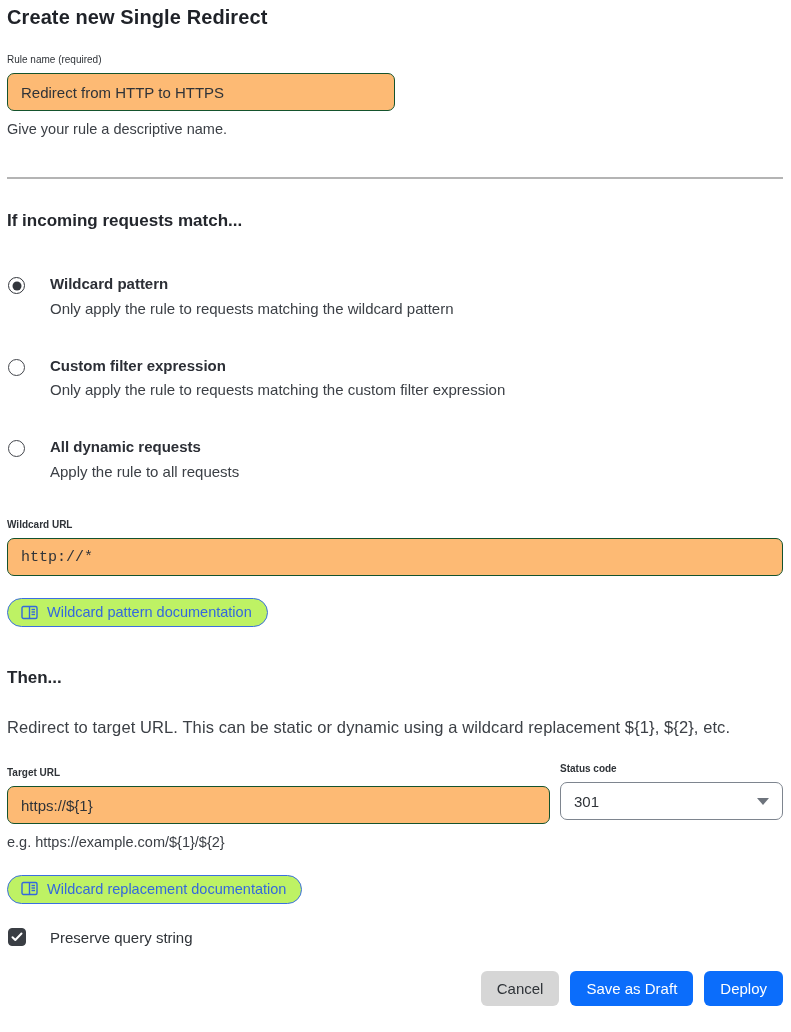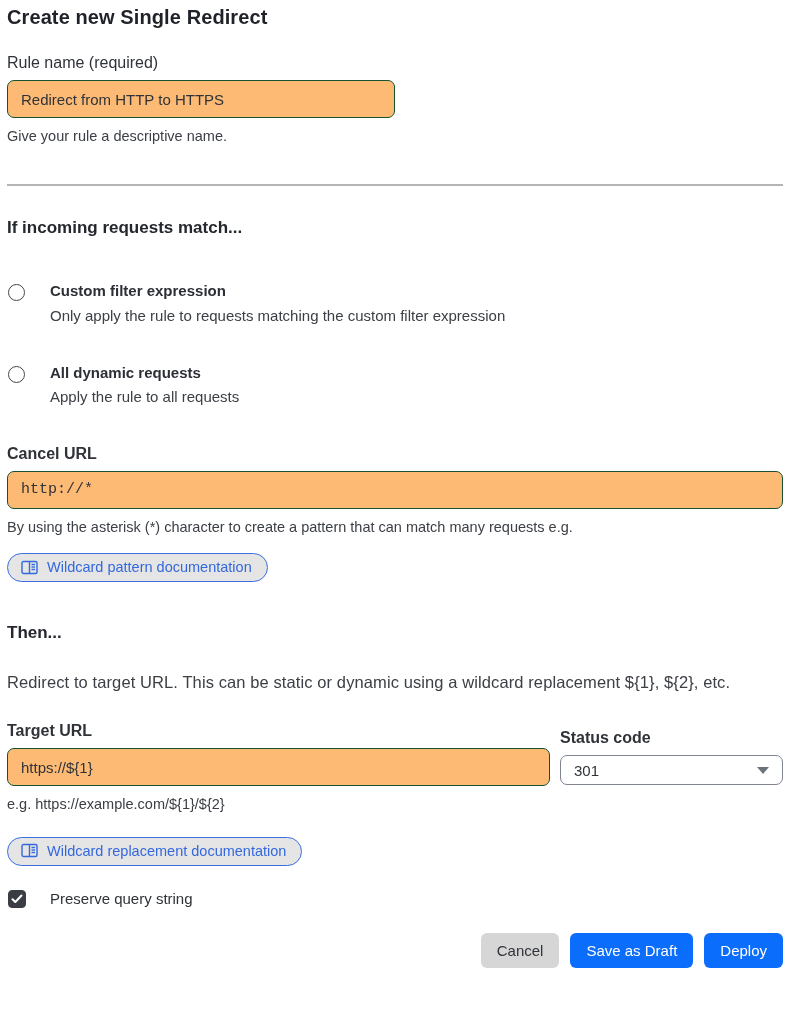--- a/index.html
+++ b/index.html
@@ -12,21 +12,21 @@
     padding: 6px 8px 0 7px;
     overflow: hidden;
   }
   .page-title {
     font-size: 20px;
     font-weight: 700;
     color: #1f2228;
     letter-spacing: 0.1px;
   }
   .field-label {
-    font-size: 16px;
+    font-size: 10px;
     color: #2f3338;
     margin-top: 25px;
     display: block;
   }
   .field-label.semibold { font-weight: 700; }
   .text-input {
     display: block;
     height: 38px;
     border: 1px solid #14532d;
     border-radius: 7px;
@@ -97,21 +97,21 @@
     margin-top: 5px;
     line-height: 1.3;
   }
   .doc-pill {
     display: inline-flex;
     align-items: center;
     gap: 9px;
     border: 1.5px solid #3b6fe0;
     border-radius: 999px;
     color: #3468dd;
-    background: #e5e5e5;
+    background: #bef264;
     font-size: 14.5px;
     font-family: "Liberation Sans", sans-serif;
     padding: 5px 15px 6px 13px;
     margin-top: 15px;
     cursor: pointer;
   }
   .doc-pill svg { display: block; }
   .then-desc {
     font-size: 16.5px;
     color: #3c4046;
@@ -120,42 +120,42 @@
   }
   .row {
     display: flex;
     gap: 10px;
     align-items: flex-start;
   }
   .col-target { width: 543px; }
   .col-status { width: 223px; }
   .col-target .text-input, .col-status .select-box { width: 100%; }
   .select-box {
-    height: 30px;
+    height: 38px;
     border: 1px solid #7e858f;
     border-radius: 7px;
     margin-top: 8px;
     display: flex;
     align-items: center;
     justify-content: space-between;
     padding: 0 13px;
     font-size: 15px;
     color: #2f3338;
     background: #fff;
     cursor: pointer;
   }
   .caret {
     width: 0; height: 0;
     border-left: 6px solid transparent;
     border-right: 6px solid transparent;
     border-top: 7px solid #6d737c;
   }
   .check-row {
     display: flex;
-    align-items: center;
+    align-items: flex-end;
     margin-top: 24px;
   }
   .checkbox {
     width: 18px;
     height: 18px;
     border-radius: 4px;
     border: 1.5px solid #3a3e44;
     margin-left: 1px;
     flex: 0 0 auto;
     display: flex;
@@ -199,40 +199,46 @@
 
 <label class="field-label">Rule name (required)</label>
 <input class="text-input rule-input" type="text" value="Redirect from HTTP to HTTPS" style="">
 <div class="helper">Give your rule a descriptive name.</div>
 
 <hr class="divider">
 
 <h2 class="section-heading">If incoming requests match...</h2>
 
 <div class="radio-group">
+  <div class="radio-option selected">
+    <span class="radio-circle"></span>
+    <span class="radio-texts">
+      <span class="radio-title" style="display:block">Wildcard pattern</span>
+      <span class="radio-desc" style="display:block">Only apply the rule to requests matching the wildcard pattern</span>
+    </span>
+  </div>
   <div class="radio-option">
     <span class="radio-circle"></span>
     <span class="radio-texts">
       <span class="radio-title" style="display:block">Custom filter expression</span>
       <span class="radio-desc" style="display:block">Only apply the rule to requests matching the custom filter expression</span>
     </span>
   </div>
   <div class="radio-option">
     <span class="radio-circle"></span>
     <span class="radio-texts">
       <span class="radio-title" style="display:block">All dynamic requests</span>
       <span class="radio-desc" style="display:block">Apply the rule to all requests</span>
     </span>
   </div>
 </div>
 
-<label class="field-label semibold" style="margin-top:2px">Cancel URL</label>
+<label class="field-label semibold" style="margin-top:2px">Wildcard URL</label>
 <input class="text-input full-input" type="text" value="http://*" style="">
 <div class="helper">
-  <span style="display:block">By using the asterisk (*) character to create a pattern that can match many requests e.g.</span>
 </div>
 
 <button class="doc-pill">
   <span>
     <svg width="17" height="15" viewBox="0 0 17 15" fill="none" stroke="#3468dd" stroke-width="1.4">
       <rect x="1" y="1.5" width="15" height="12" rx="1.5"></rect>
       <line x1="8.5" y1="1.5" x2="8.5" y2="13.5"></line>
       <line x1="10.5" y1="4.5" x2="14" y2="4.5"></line>
       <line x1="10.5" y1="7" x2="14" y2="7"></line>
       <line x1="10.5" y1="9.5" x2="14" y2="9.5"></line>
@@ -244,21 +250,21 @@
 <h2 class="section-heading" style="margin-top:41px">Then...</h2>
 <p class="then-desc">Redirect to target URL. This can be static or dynamic using a wildcard replacement ${1}, ${2}, etc.</p>
 
 <div class="row" style="margin-top:22px">
   <div class="col-target">
     <label class="field-label semibold" style="margin-top:8px">Target URL</label>
     <input class="text-input" type="text" value="https://${1}" style="">
     <div class="helper">e.g. https://example.com/${1}/${2}</div>
   </div>
   <div class="col-status">
-    <label class="field-label semibold" style="margin-top:15px">Status code</label>
+    <label class="field-label semibold" style="margin-top:4px">Status code</label>
     <div class="select-box">
       <span>301</span>
       <span class="caret"></span>
     </div>
   </div>
 </div>
 
 <button class="doc-pill" style="margin-top:21px">
   <span>
     <svg width="17" height="15" viewBox="0 0 17 15" fill="none" stroke="#3468dd" stroke-width="1.4">

